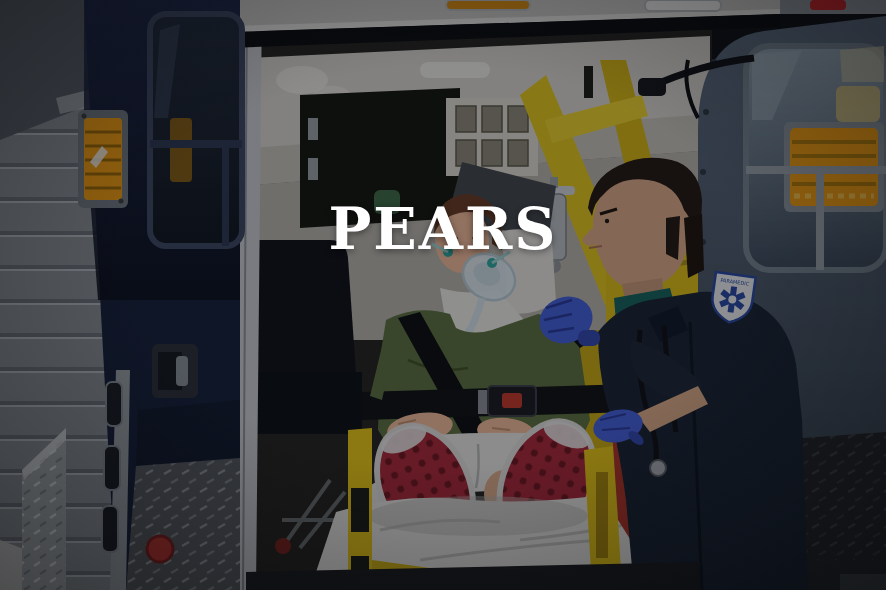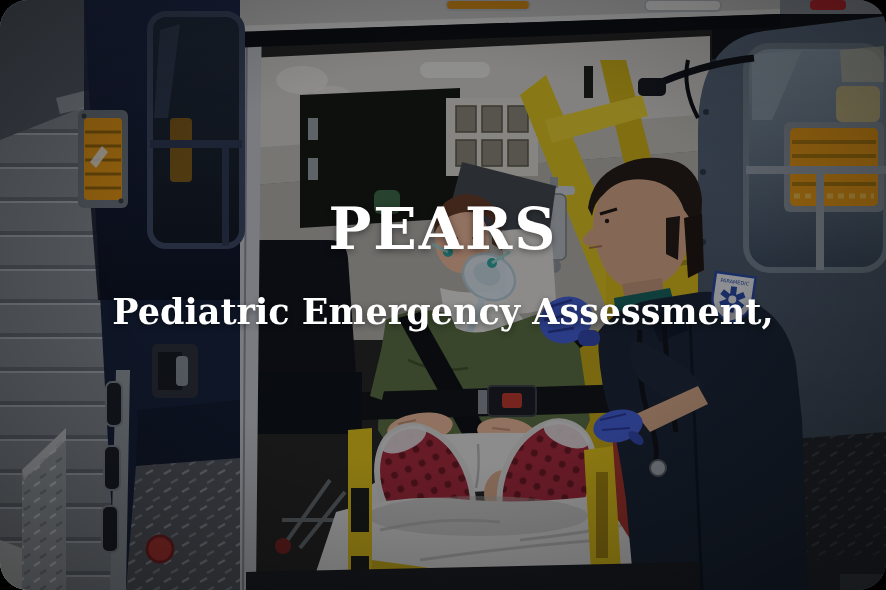--- a/index.html
+++ b/index.html
@@ -2,21 +2,20 @@
 <html><head>
 <meta charset="utf-8">
 <style>
   html,body{margin:0;padding:0;background:#000;}
   .hero{
     position:relative;
     width:886px;height:590px;
     overflow:hidden;
     background:#101216;
     font-family:"DejaVu Serif","Liberation Serif",serif;
-    border-radius:28px;
   }
   .hero svg{position:absolute;inset:0;display:block;}
   .hero-text{position:absolute;inset:0;pointer-events:none;}
   .hero-title{
     position:absolute;top:200px;left:0;right:0;margin:0;
     text-align:center;color:#fff;
     font-size:57px;line-height:1;font-weight:bold;letter-spacing:2px;
     text-shadow:0 2px 6px rgba(0,0,0,.45);
   }
   .hero-sub{
@@ -343,16 +342,15 @@
     <polygon points="246,572 700,562 700,590 246,590" fill="#1b1d20"></polygon>
     <rect x="840" y="574" width="46" height="16" fill="#3a3e44"></rect>
 
     <rect x="0" y="0" width="886" height="590" fill="rgba(6,8,12,0.40)"></rect>
     <rect x="0" y="0" width="886" height="590" fill="url(#vignette)"></rect>
   </svg>
 
   <div class="hero-text">
     <h1 class="hero-title">PEARS</h1>
     <div class="hero-sub">
-      <div>Pediatric Emergency Assessment,</div>
     </div>
   </div>
 </div>
 
 </body></html>

